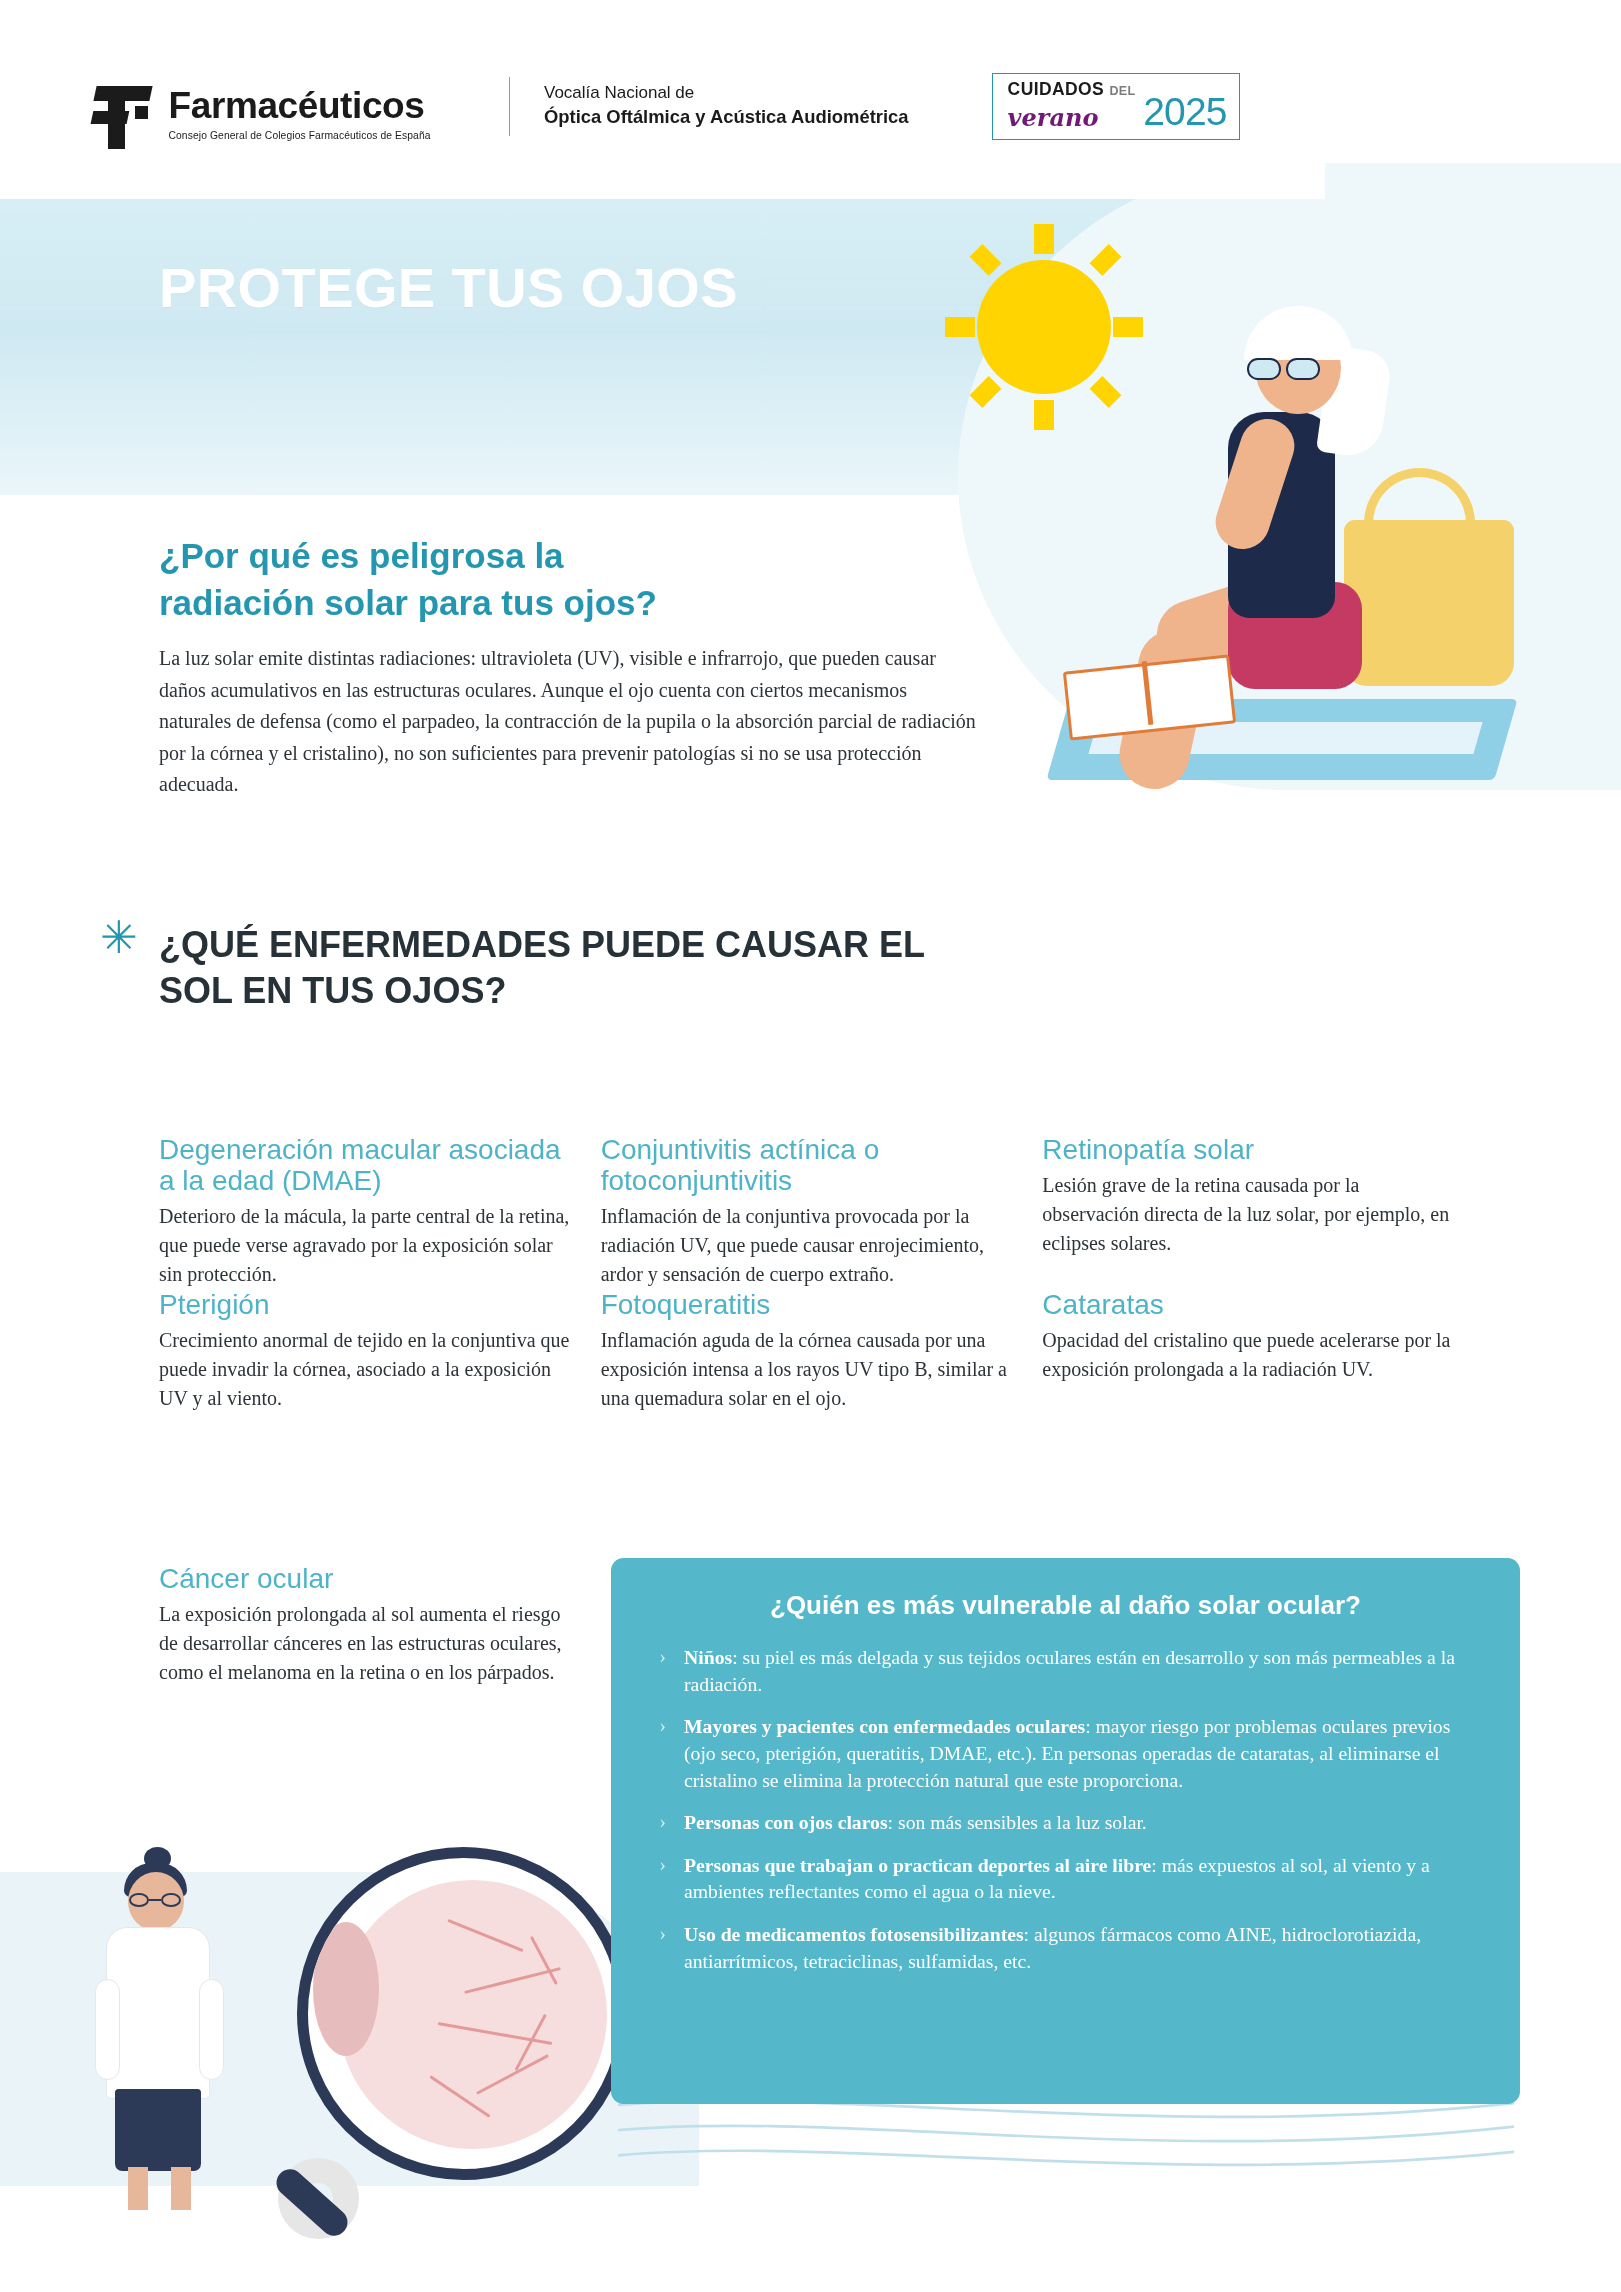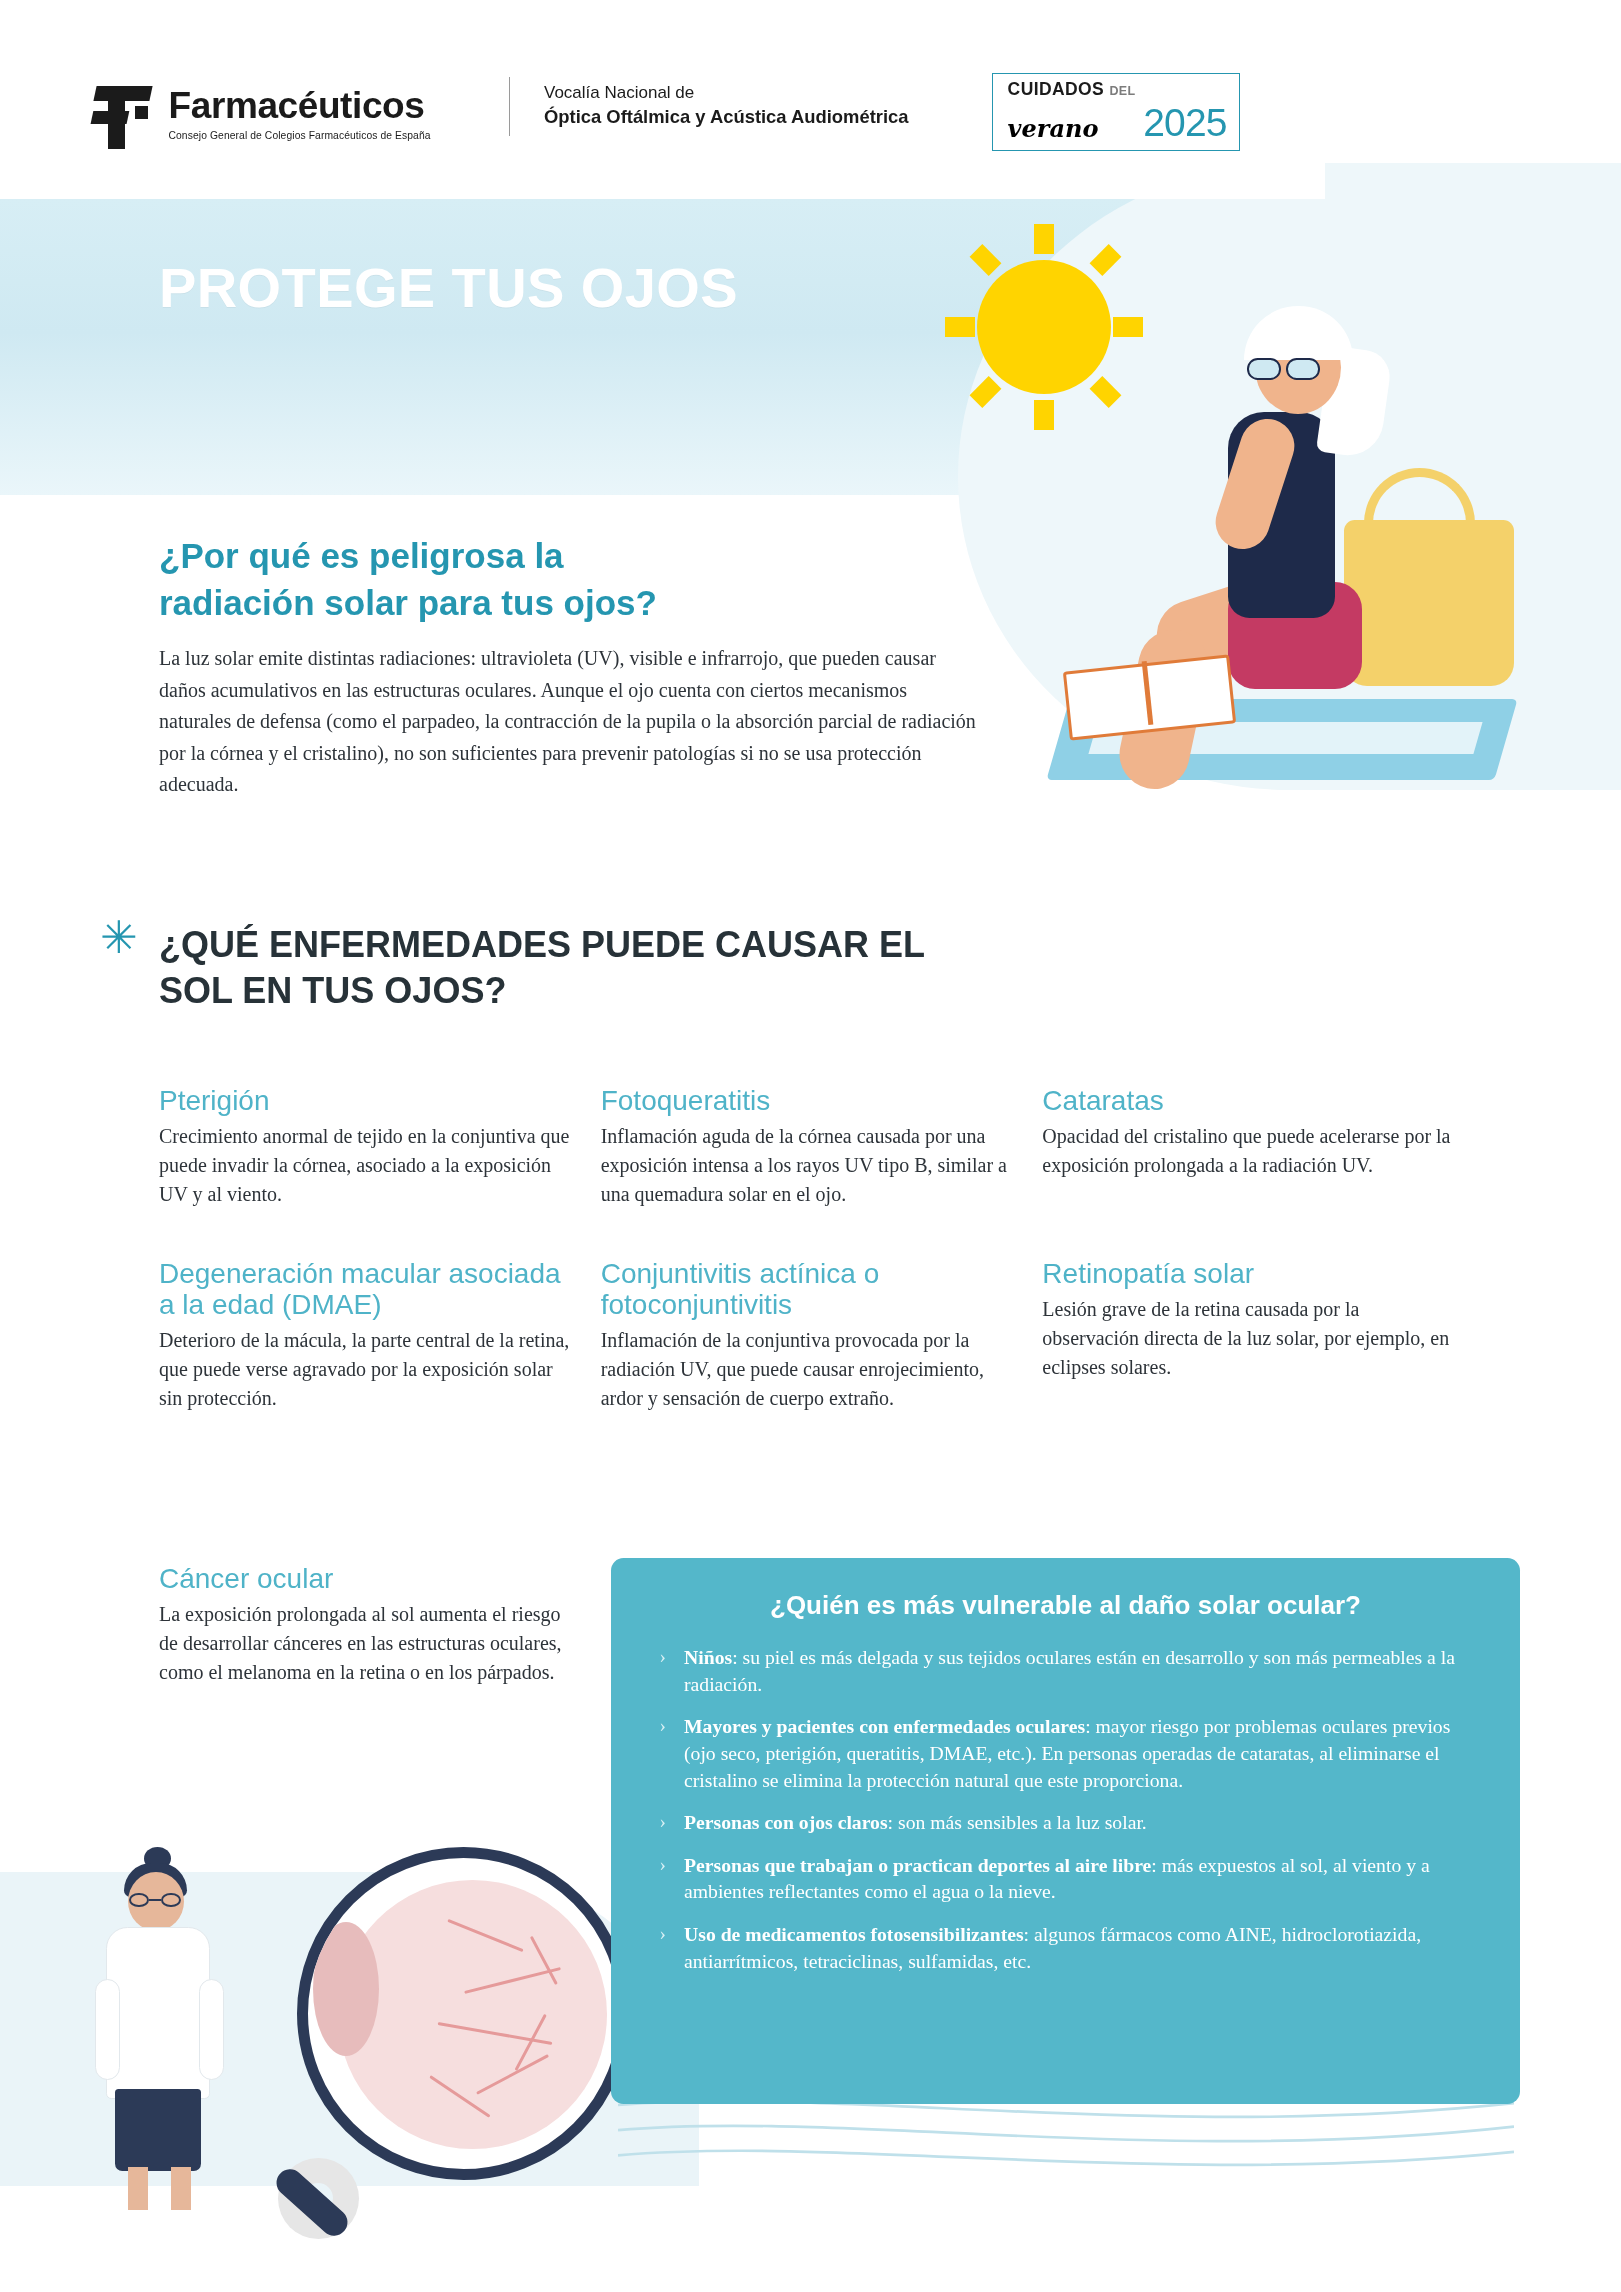--- a/index.html
+++ b/index.html
@@ -129,23 +129,23 @@
     font-size: 12.5px;
     color: #7c7c7c;
     font-weight: bold;
     letter-spacing: 0.3px;
   }
   .cuidados-verano {
     font-family: "DejaVu Serif", serif;
     font-style: italic;
     font-weight: bold;
     font-size: 24px;
-    color: #000000;
+    color: #701a75;
     line-height: 1;
-    margin-top: 18px;
+    margin-top: 7px;
   }
   .cuidados-year {
     font-size: 39px;
     color: #2596b0;
     line-height: 0.88;
     letter-spacing: -0.9px;
   }
 
   
   .hero {
@@ -479,46 +479,46 @@
 
   <div class="hero-title">PROTEGE TUS OJOS</div>
 
   <div class="intro-h">¿Por qué es peligrosa la radiación solar para tus ojos?</div>
   <div class="intro-p">La luz solar emite distintas radiaciones: ultravioleta (UV), visible e infrarrojo, que pueden causar daños acumulativos en las estructuras oculares. Aunque el ojo cuenta con ciertos mecanismos naturales de defensa (como el parpadeo, la contracción de la pupila o la absorción parcial de radiación por la córnea y el cristalino), no son suficientes para prevenir patologías si no se usa protección adecuada.</div>
 
   <div class="sec2-star">✳</div>
   <div class="sec2-h">¿QUÉ ENFERMEDADES PUEDE CAUSAR EL SOL EN TUS OJOS?</div>
 
   <div class="grid">
+    <div class="grid-row row2">
+      <div class="cell">
+        <h3>Degeneración macular asociada a la edad (DMAE)</h3>
+        <p>Deterioro de la mácula, la parte central de la retina, que puede verse agravado por la exposición solar sin protección.</p>
+      </div>
+      <div class="cell">
+        <h3>Conjuntivitis actínica o fotoconjuntivitis</h3>
+        <p>Inflamación de la conjuntiva provocada por la radiación UV, que puede causar enrojecimiento, ardor y sensación de cuerpo extraño.</p>
+      </div>
+      <div class="cell">
+        <h3>Retinopatía solar</h3>
+        <p>Lesión grave de la retina causada por la observación directa de la luz solar, por ejemplo, en eclipses solares.</p>
+      </div>
+    </div>
     <div class="grid-row">
       <div class="cell">
         <h3>Pterigión</h3>
         <p>Crecimiento anormal de tejido en la conjuntiva que puede invadir la córnea, asociado a la exposición UV y al viento.</p>
       </div>
       <div class="cell">
         <h3>Fotoqueratitis</h3>
         <p>Inflamación aguda de la córnea causada por una exposición intensa a los rayos UV tipo B, similar a una quemadura solar en el ojo.</p>
       </div>
       <div class="cell">
         <h3>Cataratas</h3>
         <p>Opacidad del cristalino que puede acelerarse por la exposición prolongada a la radiación UV.</p>
-      </div>
-    </div>
-    <div class="grid-row row2">
-      <div class="cell">
-        <h3>Degeneración macular asociada a la edad (DMAE)</h3>
-        <p>Deterioro de la mácula, la parte central de la retina, que puede verse agravado por la exposición solar sin protección.</p>
-      </div>
-      <div class="cell">
-        <h3>Conjuntivitis actínica o fotoconjuntivitis</h3>
-        <p>Inflamación de la conjuntiva provocada por la radiación UV, que puede causar enrojecimiento, ardor y sensación de cuerpo extraño.</p>
-      </div>
-      <div class="cell">
-        <h3>Retinopatía solar</h3>
-        <p>Lesión grave de la retina causada por la observación directa de la luz solar, por ejemplo, en eclipses solares.</p>
       </div>
     </div>
   </div>
 
   <div class="cancer">
     <h3>Cáncer ocular</h3>
     <p>La exposición prolongada al sol aumenta el riesgo de desarrollar cánceres en las estructuras oculares, como el melanoma en la retina o en los párpados.</p>
   </div>
 
   <div class="bottom-bg">

